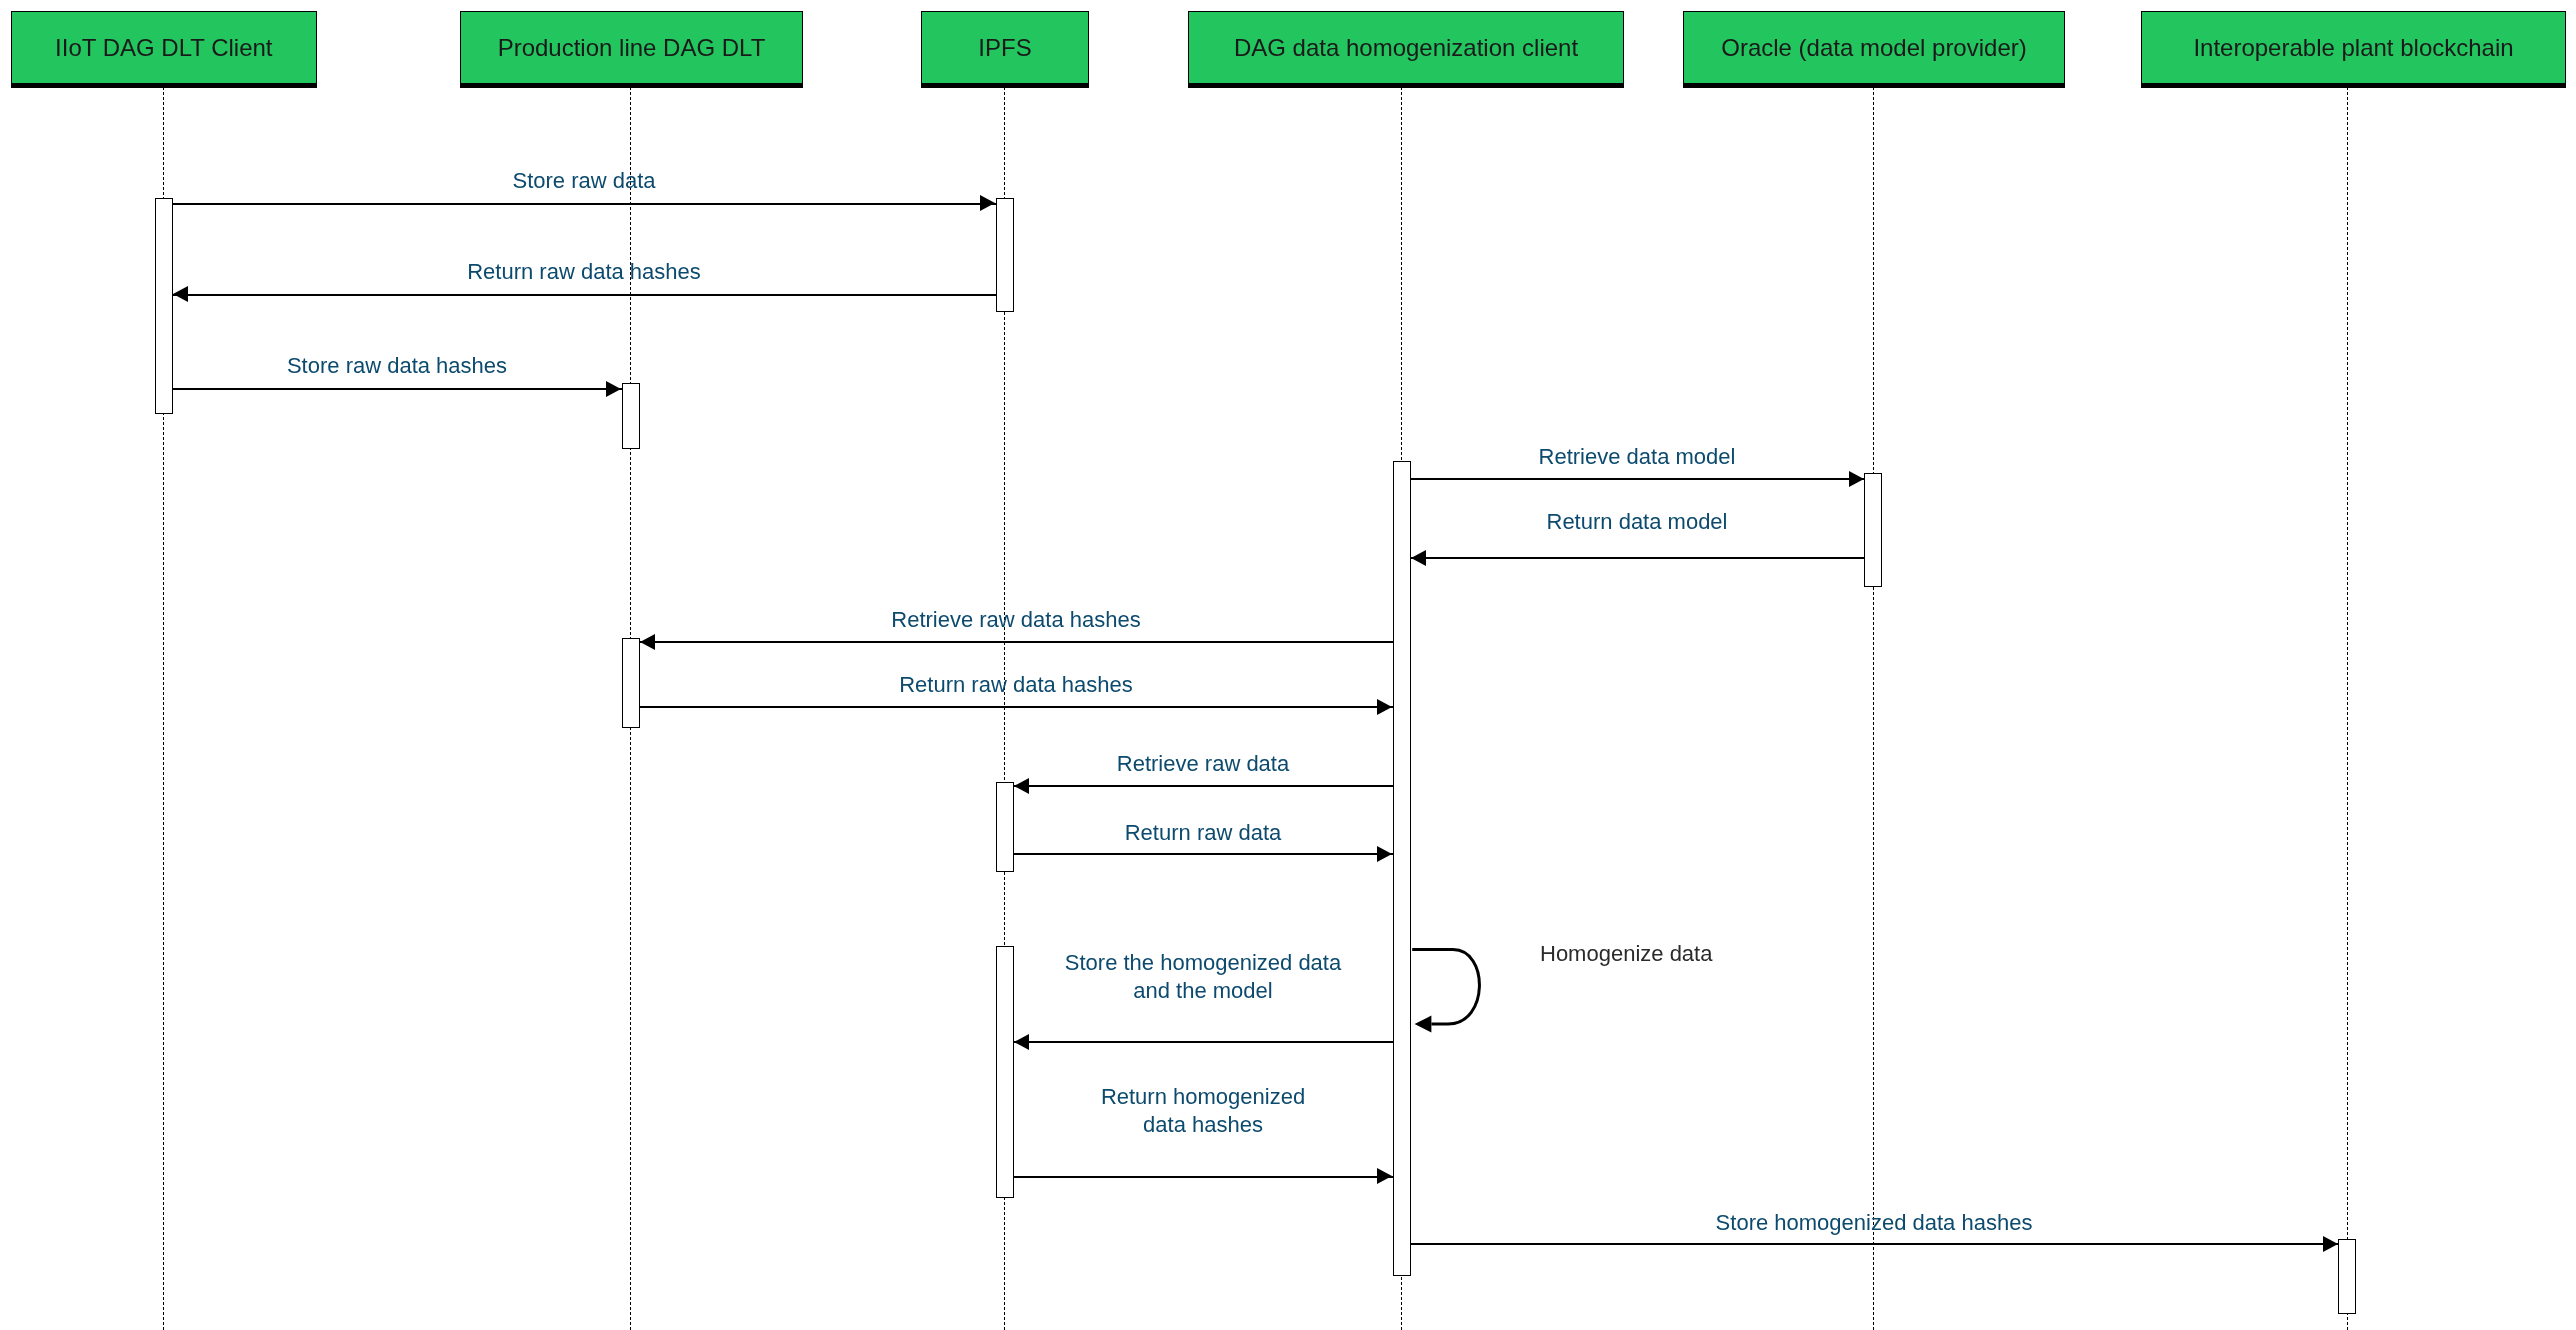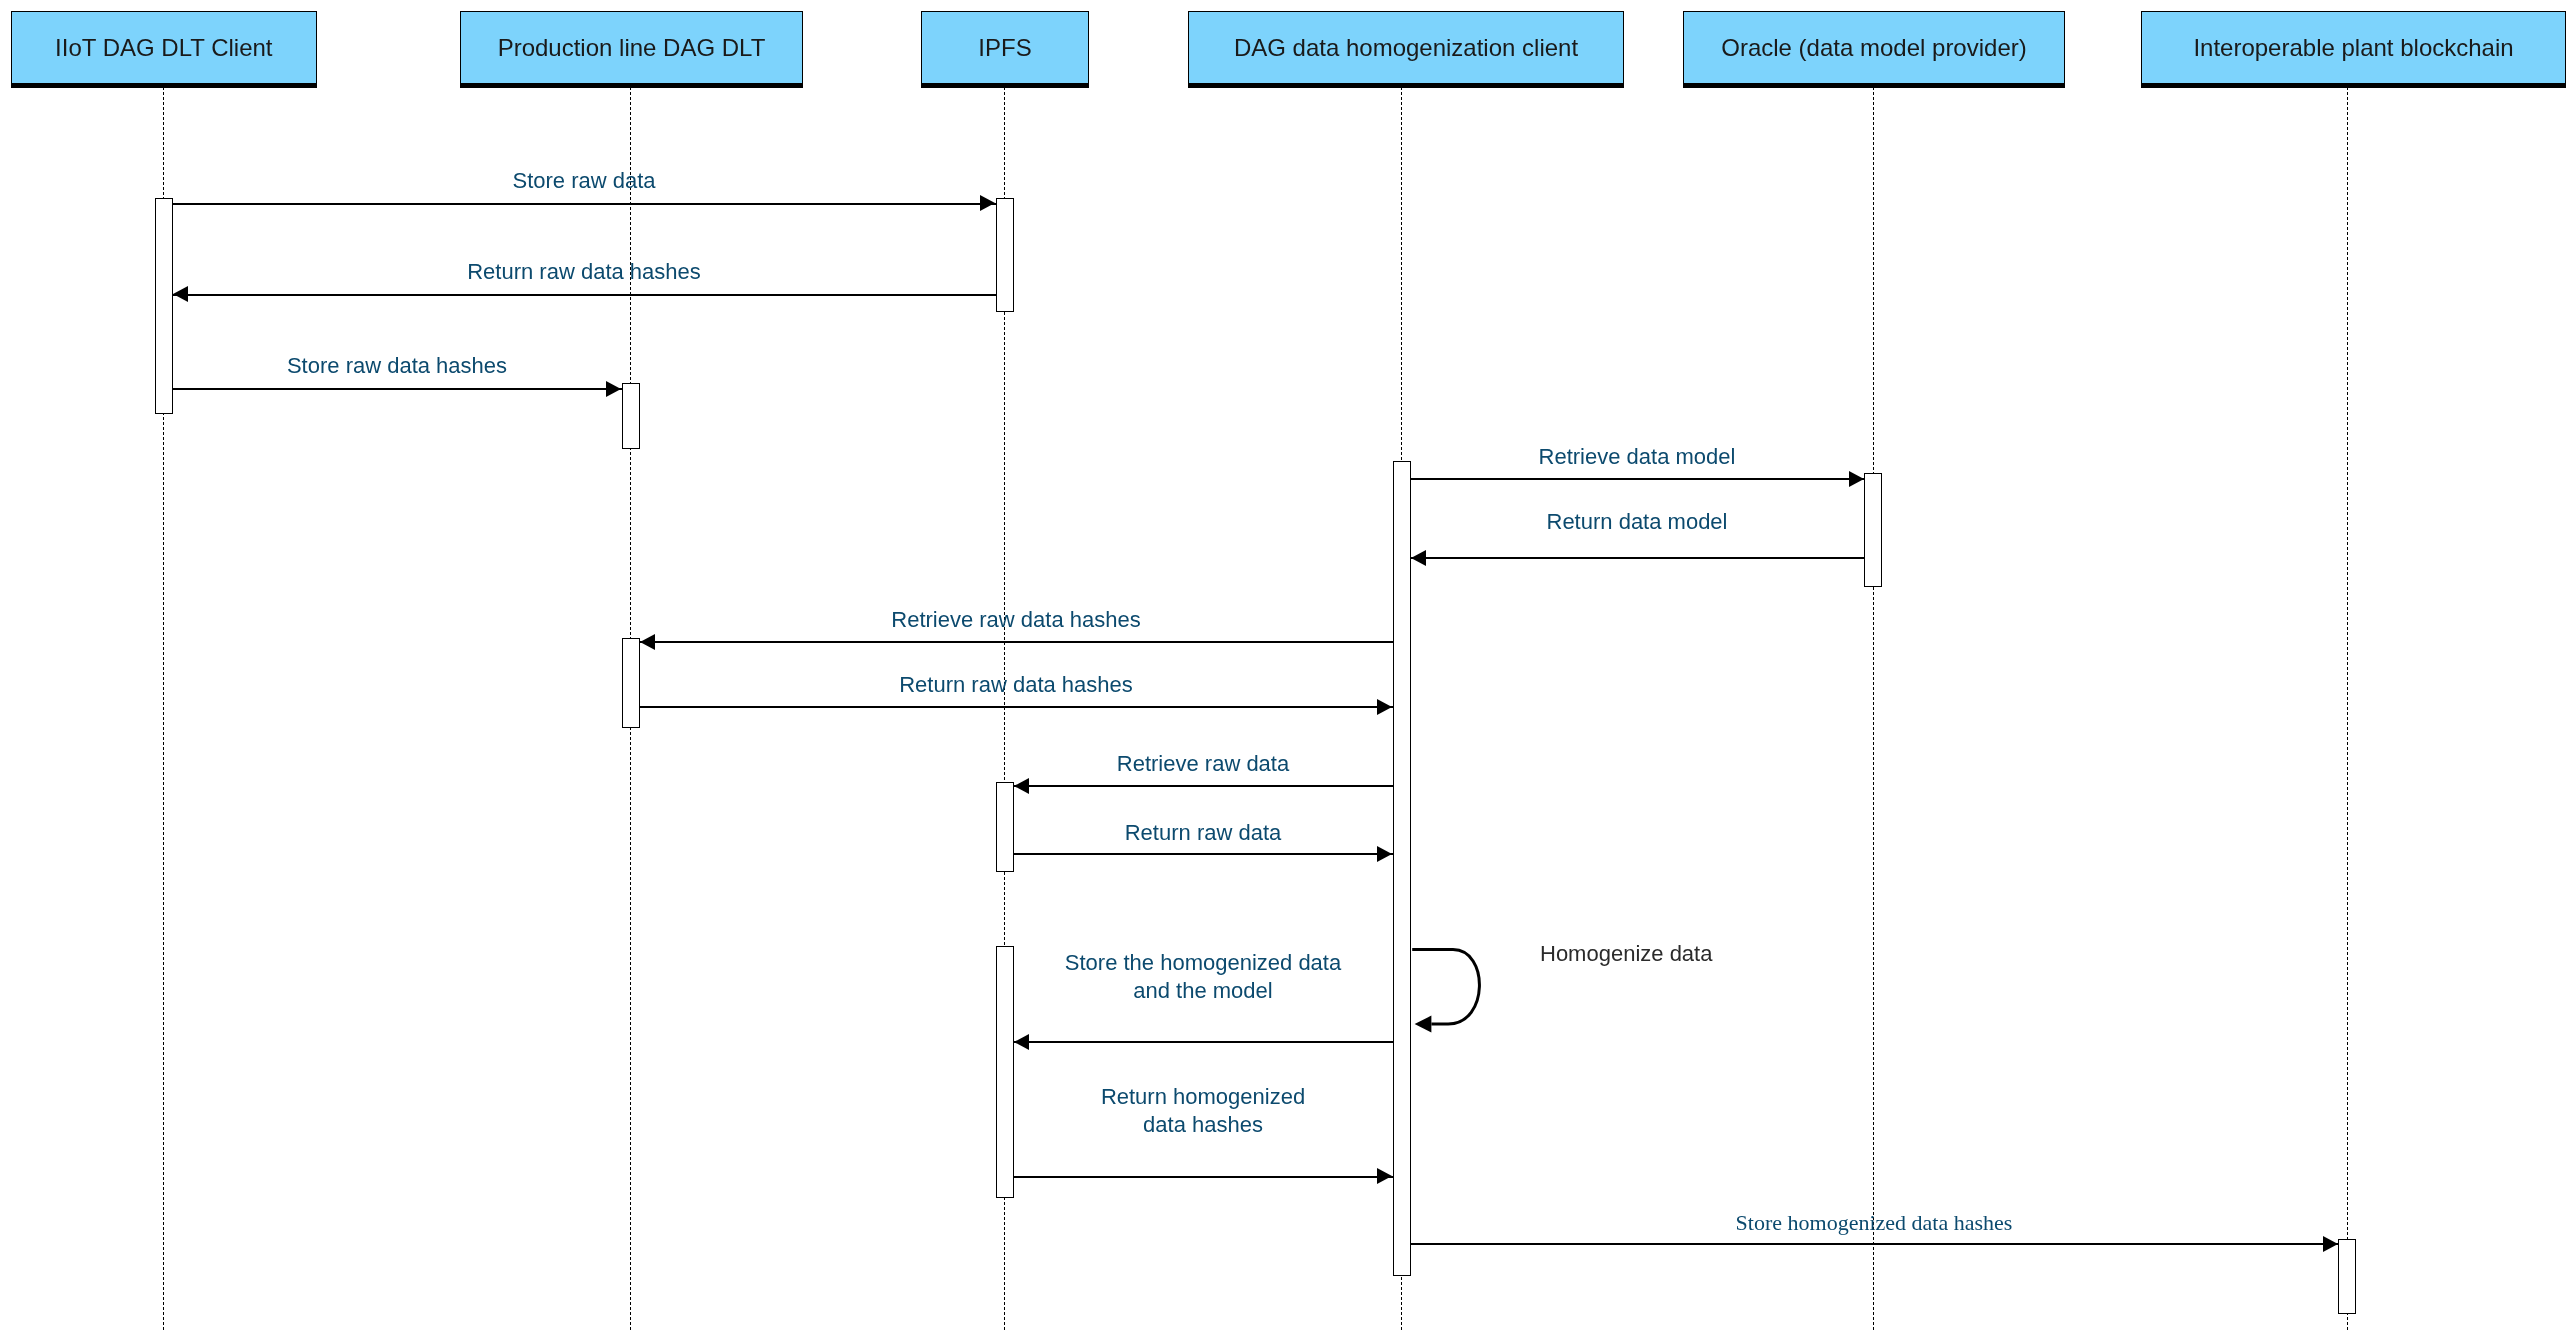--- a/index.html
+++ b/index.html
@@ -4,21 +4,21 @@
 <style>
   html,body{margin:0;padding:0;background:#ffffff;}
   body{font-family:"Liberation Sans",sans-serif;}
   #canvas{position:relative;width:2576px;height:1331px;background:#ffffff;overflow:hidden;}
 
   .lifeline-head{
     position:absolute;
     box-sizing:border-box;
     border:1.8px solid #000000;
     border-bottom-width:5.4px;
-    background:#7dd3fc;
+    background:#22c55e;
     display:flex;align-items:center;justify-content:center;
     text-align:center;
     font-size:24px;
     color:#1a1a1a;
     line-height:1.15;
     padding:0 6px;
   }
   .lifeline-line{
     position:absolute;
     width:0;
@@ -133,21 +133,21 @@
       <div class="msg" style="left: 1014px; top: 1041px; width: 379px;"></div>
       <div class="arrowhead left" style="top: 1034px; left: 1014px;"></div>
       <div class="msg-label" style="left: 1203px; top: 949px;">Store the homogenized data
 and the model</div>
       <div class="msg" style="left: 1014px; top: 1176px; width: 379px;"></div>
       <div class="arrowhead right" style="top: 1168px; left: 1377px;"></div>
       <div class="msg-label" style="left: 1203px; top: 1083px;">Return homogenized
 data hashes</div>
       <div class="msg" style="left: 1411px; top: 1243px; width: 928px;"></div>
       <div class="arrowhead right" style="top: 1236px; left: 2323px;"></div>
-      <div class="msg-label" style="left: 1874px; top: 1209px; font-family: Liberation Serif, serif;">Store homogenized data hashes</div>
+      <div class="msg-label" style="left: 1874px; top: 1209px;">Store homogenized data hashes</div>
       <div class="self-loop" style="left: 1411px; top: 946px;"><svg width="102" height="90" viewBox="0 0 170 150">
           <path d="M2,6 L70,6 C130,6 130,130 62,130 L34,130" fill="none" stroke="#000000" stroke-width="5"></path>
           <polygon points="34,116 34,144 6,130" fill="#000000"></polygon>
         </svg></div>
       <div class="self-label" style="left: 1540px; top: 941px;">Homogenize data</div>
     </div>
 </div>
 
 
 </body></html>

